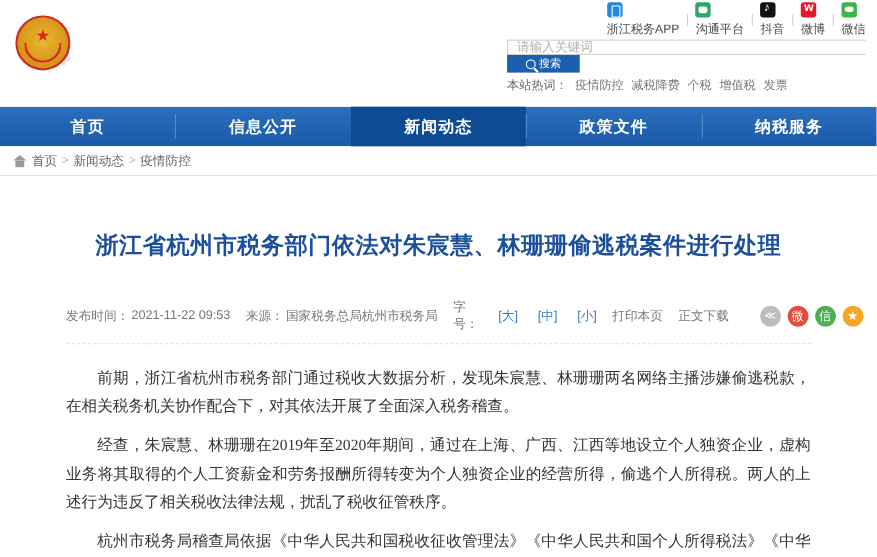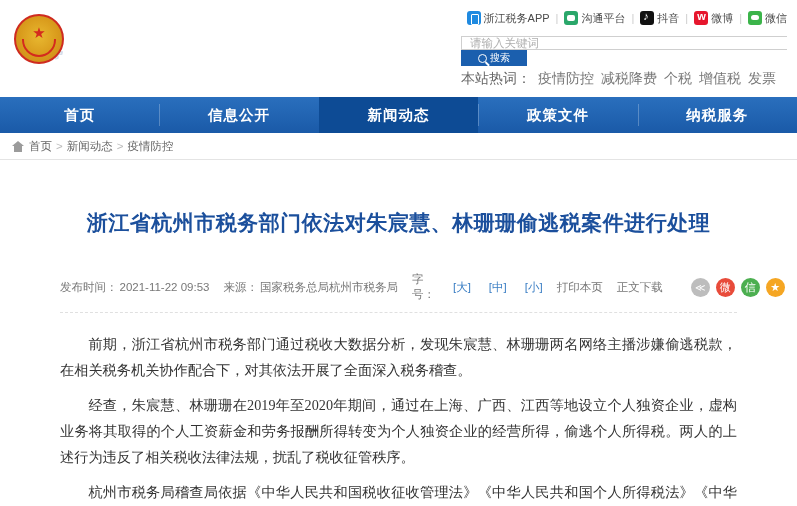--- a/index.html
+++ b/index.html
@@ -102,24 +102,25 @@
     display: flex;
     align-items: center;
     justify-content: flex-end;
     gap: 6px;
     height: 20px;
     font-size: 11px;
     color: #555;
   }
   .top-link {
     display: flex;
-    align-items: center;
+    align-items: flex-start;
     gap: 3px;
     color: #4a4a4a;
     white-space: nowrap;
+    flex-direction: column;
   }
   .ic {
     display: inline-block;
     width: 14px; height: 14px;
     border-radius: 3px;
     position: relative;
     flex: none;
   }
   .ic-app { background: #1f8ae0; }
   .ic-app::after {
@@ -198,21 +199,21 @@
   .search-btn .mag::after {
     content: "";
     position: absolute;
     right: -4px; bottom: -3px;
     width: 5px; height: 1.5px;
     background: #fff;
     transform: rotate(45deg);
   }
   .hot-row {
     margin-top: 7px;
-    font-size: 14px;
+    font-size: 11px;
     color: #777;
     display: flex;
     gap: 7px;
     flex-wrap: nowrap;
     white-space: nowrap;
   }
   .hot-row .lbl { color: #666; }
   .hot-row .kw { color: #777; }
 
   

